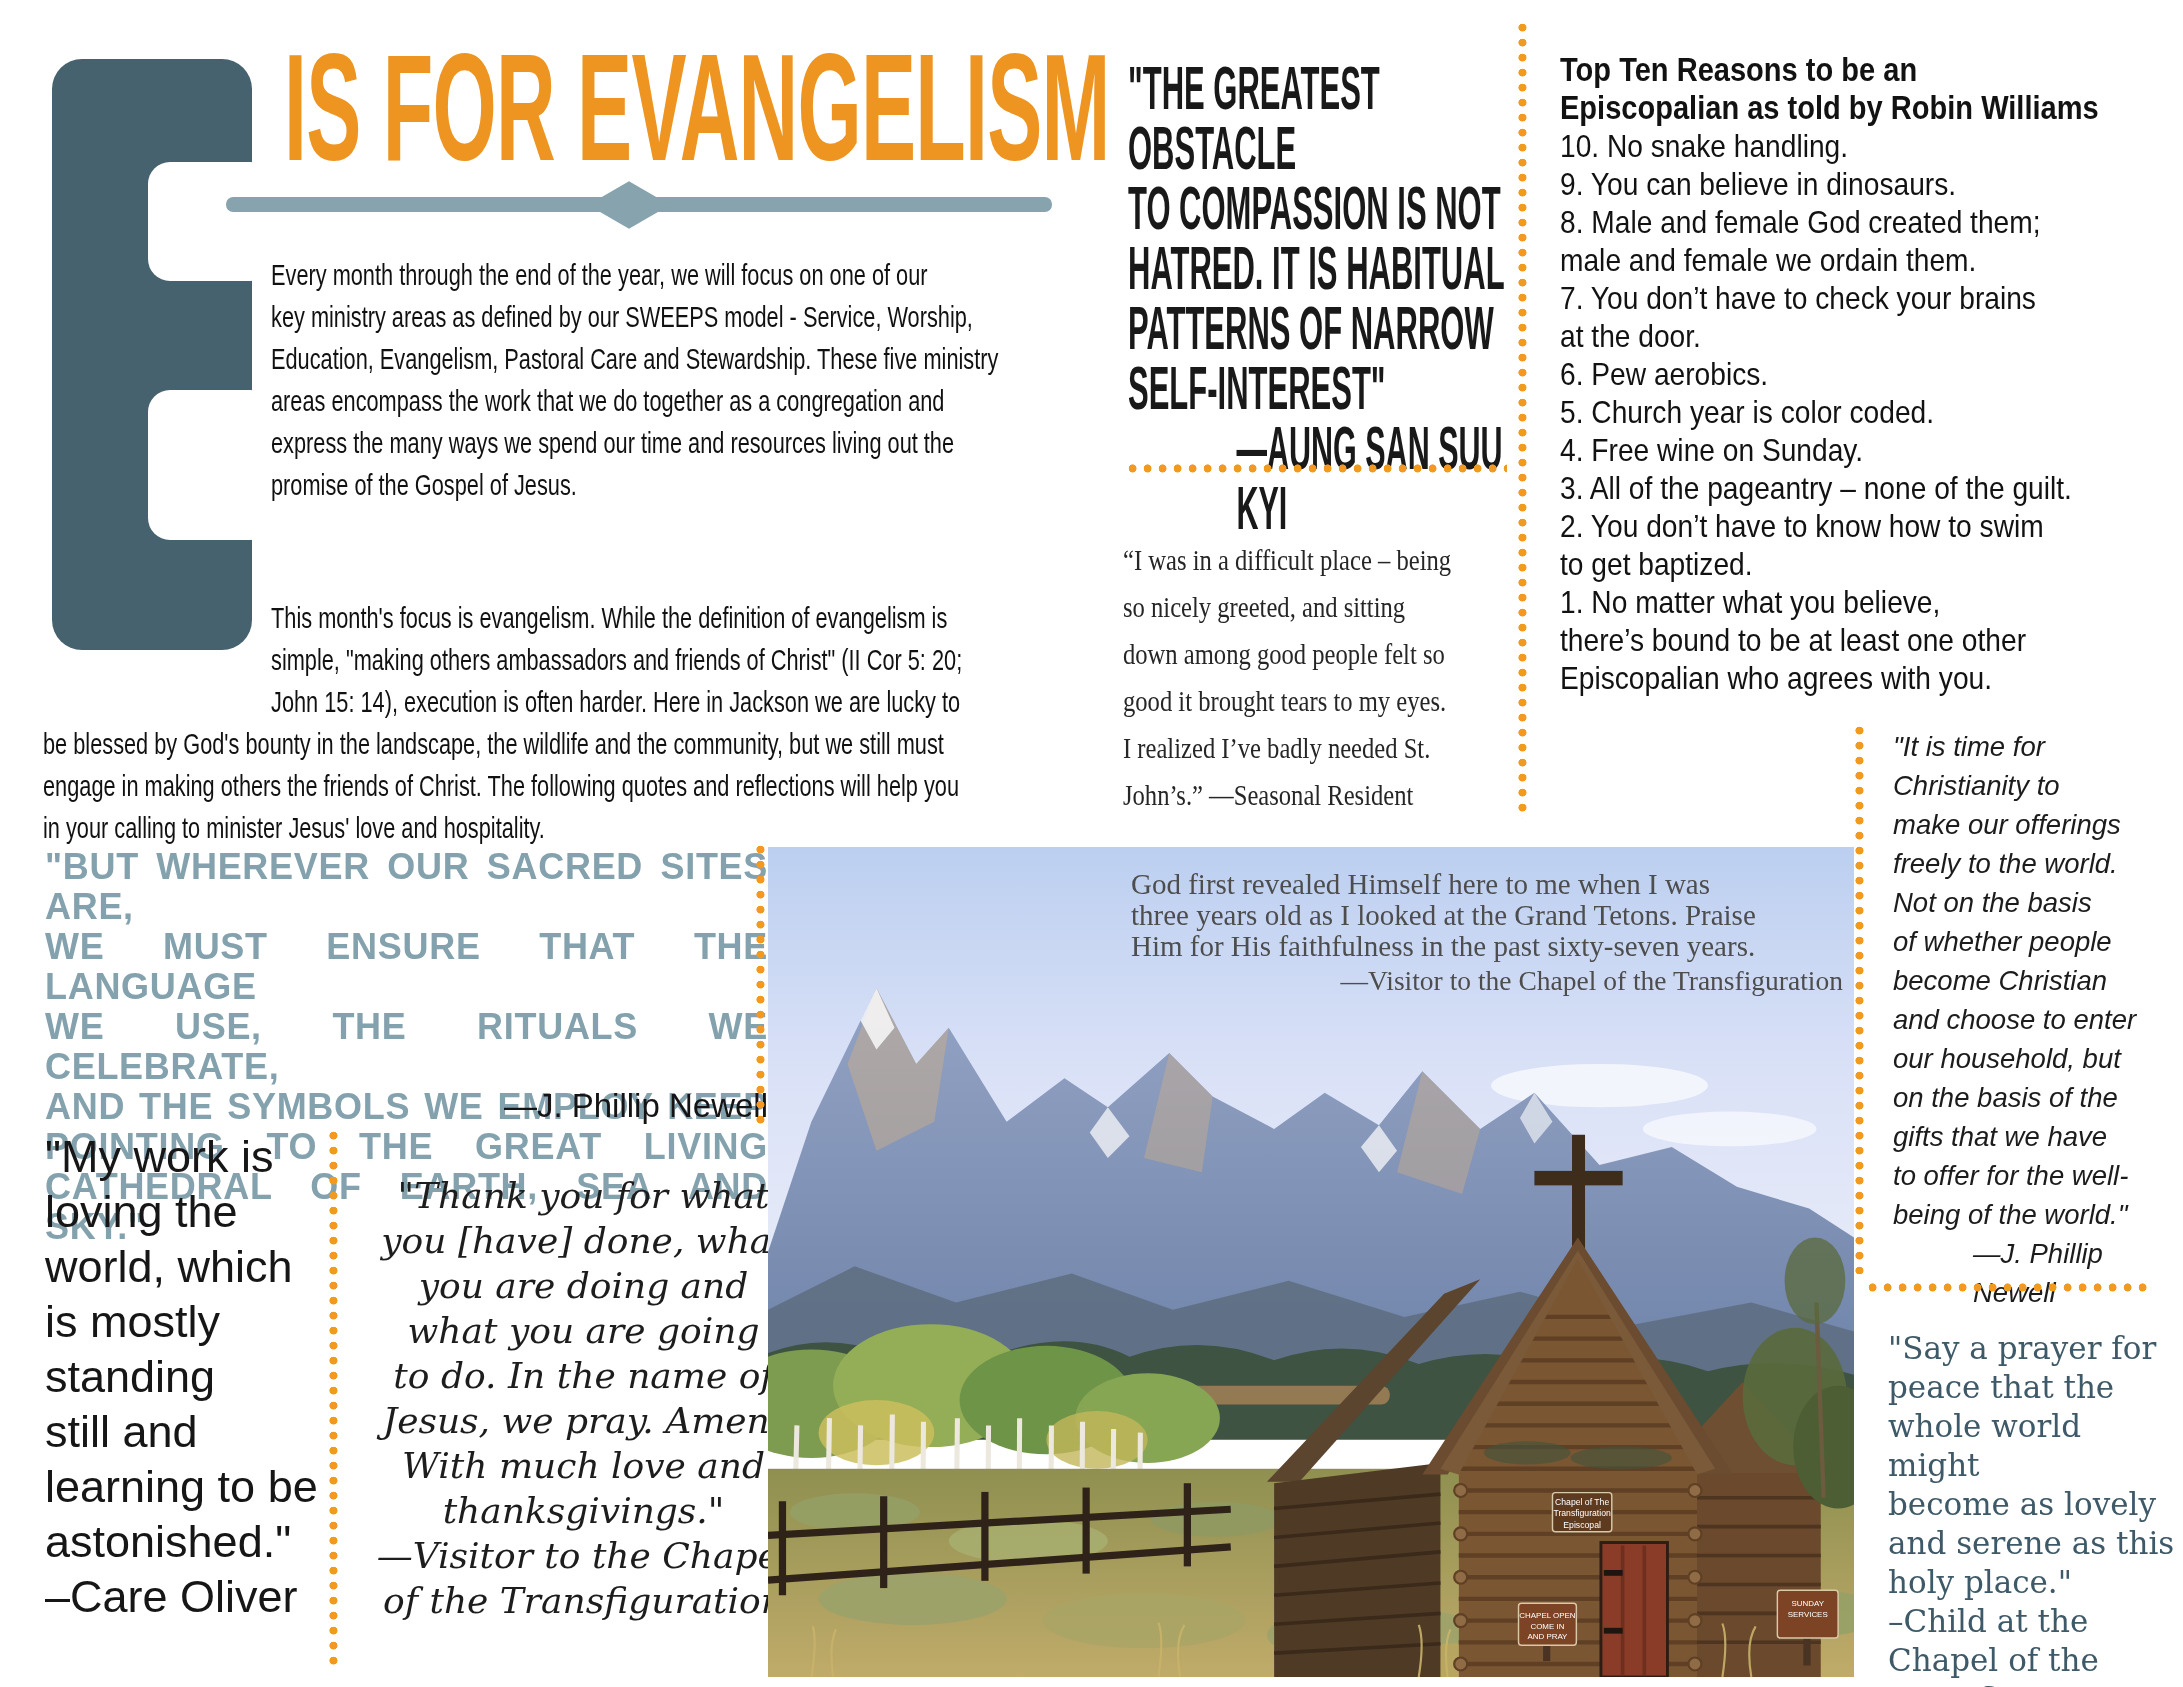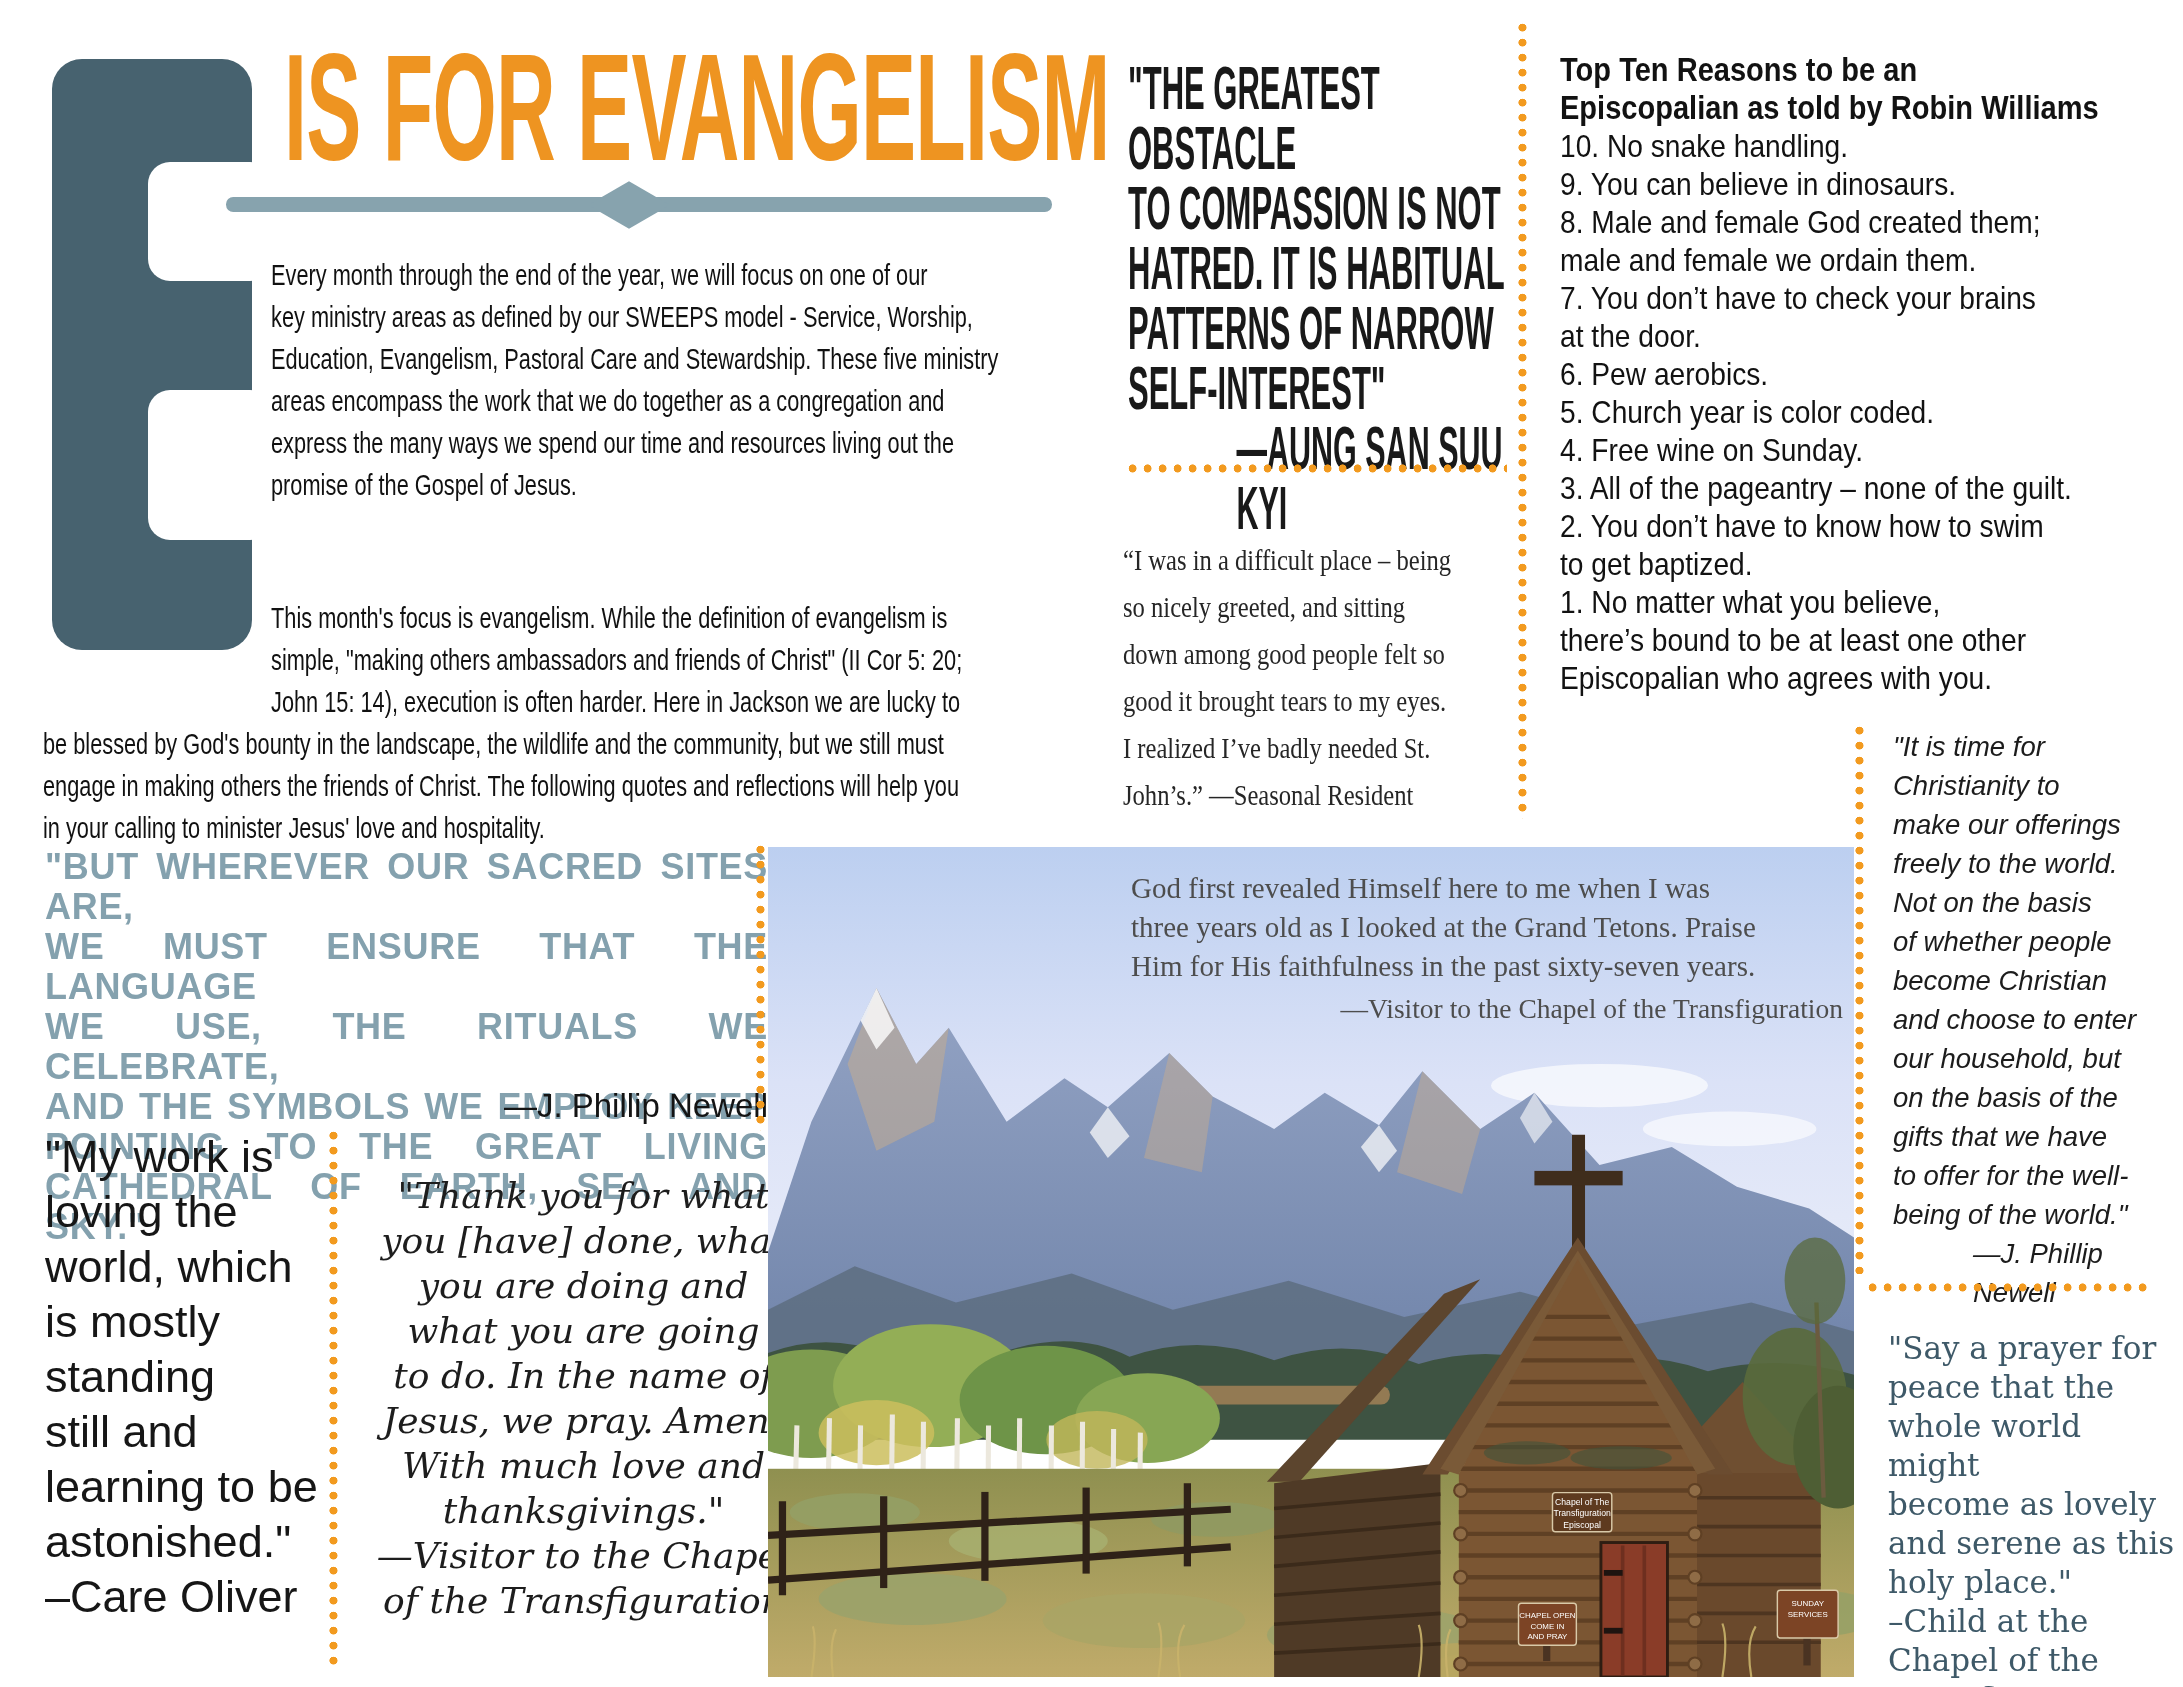--- a/index.html
+++ b/index.html
@@ -61,21 +61,21 @@
   .time-attr{padding-left:80px;}
 
   
   .child{left:1888px;top:1329px;width:293px;font-family:"DejaVu Serif",serif;font-size:31px;
          line-height:39px;color:#3E5968;}
 
   
   .photo{left:768px;top:847px;width:1086px;height:830px;}
   .photo svg{display:block;width:100%;height:100%;}
   .overlay{left:1131px;top:869px;width:712px;font-family:"Liberation Serif",serif;font-size:29px;
-           line-height:39px;color:#4d4d4d;}
+           line-height:31px;color:#4d4d4d;}
   .overlay-attr{text-align:right;font-size:27.5px;margin-top:2.9px;}
 
   
   .vdots{width:8.7px;background-image:radial-gradient(circle at 4.3px 7.6px,#F29A1F 3.6px,rgba(0,0,0,0) 4.2px);
          background-size:8.7px 15px;background-repeat:repeat-y;}
   .hdots{height:8.7px;background-image:radial-gradient(circle at 7.6px 4.3px,#F29A1F 3.6px,rgba(0,0,0,0) 4.2px);
          background-size:15px 8.7px;background-repeat:repeat-x;}
   .v1{left:756px;top:842px;height:289px;}
   .v2{left:329px;top:1128px;height:541px;}
   .v3{left:1518px;top:20px;height:799px;}

